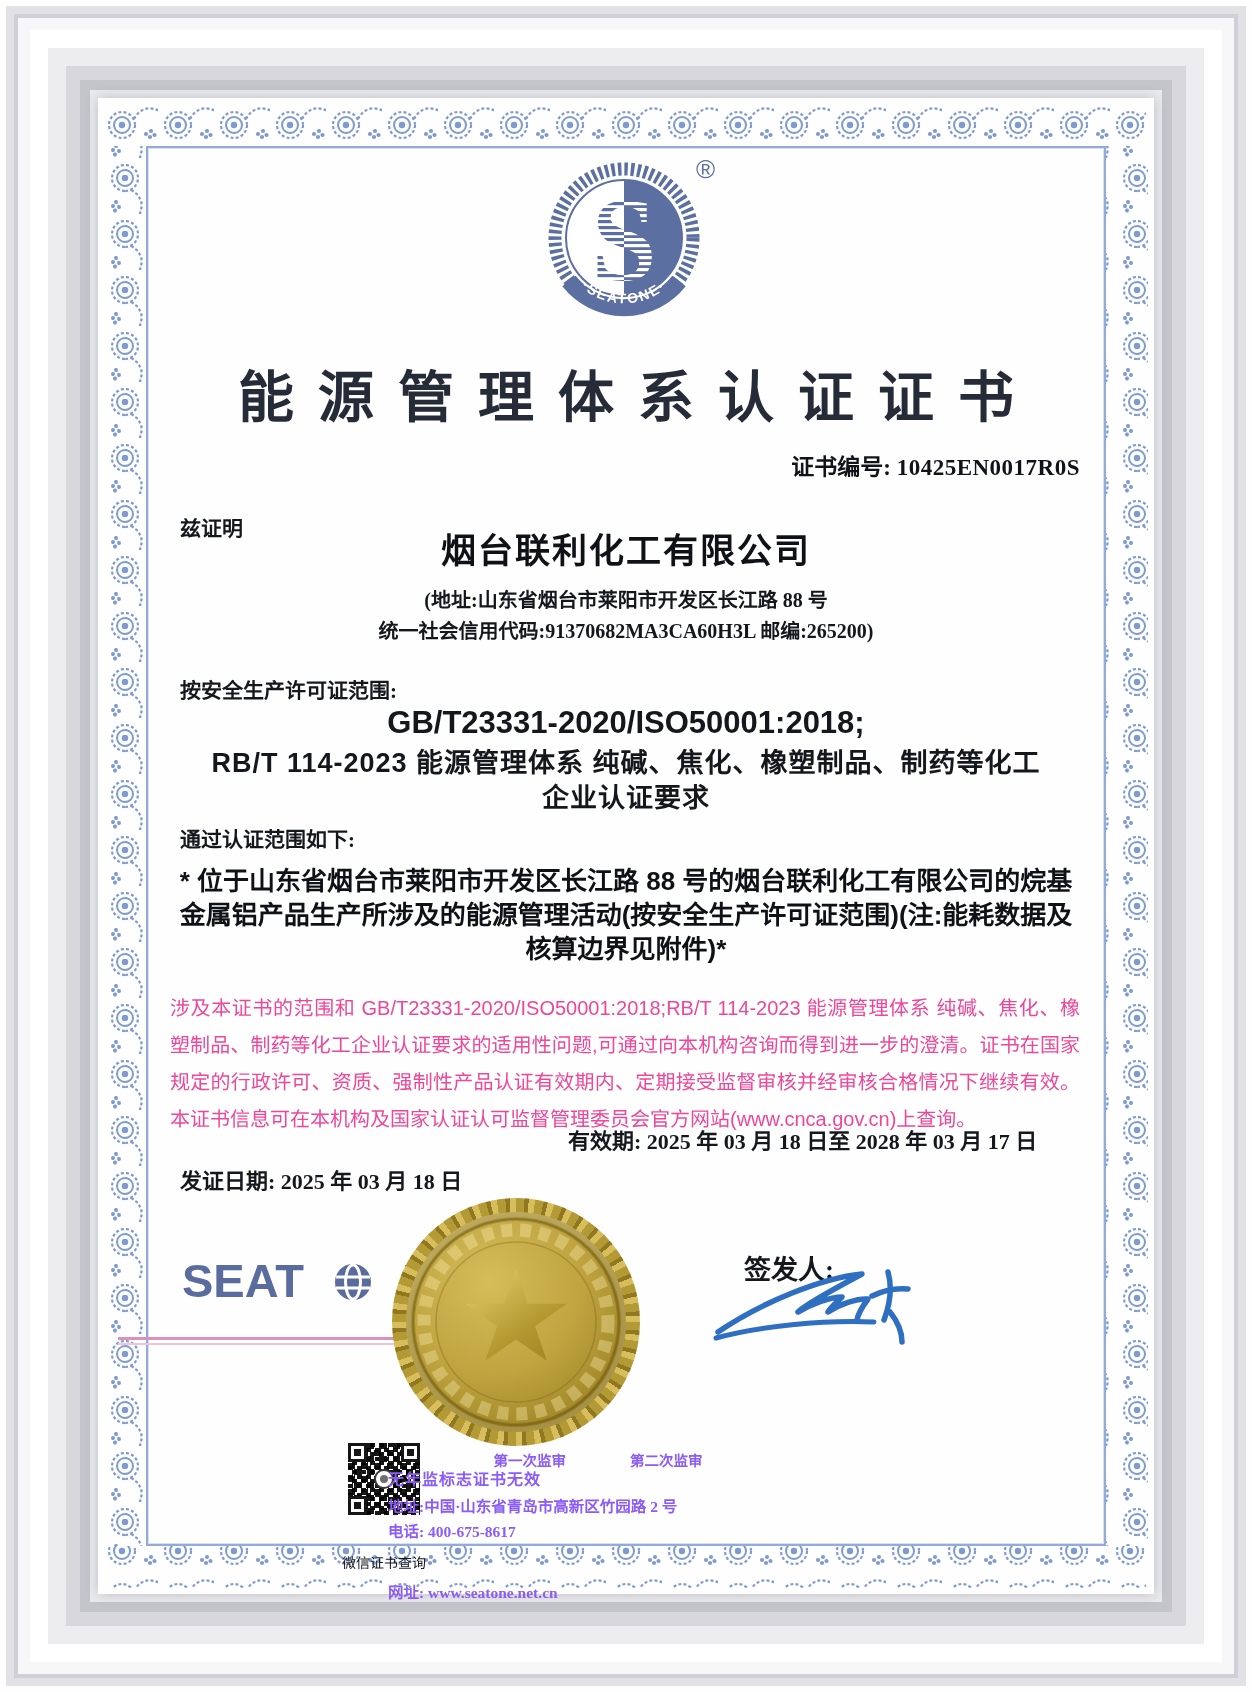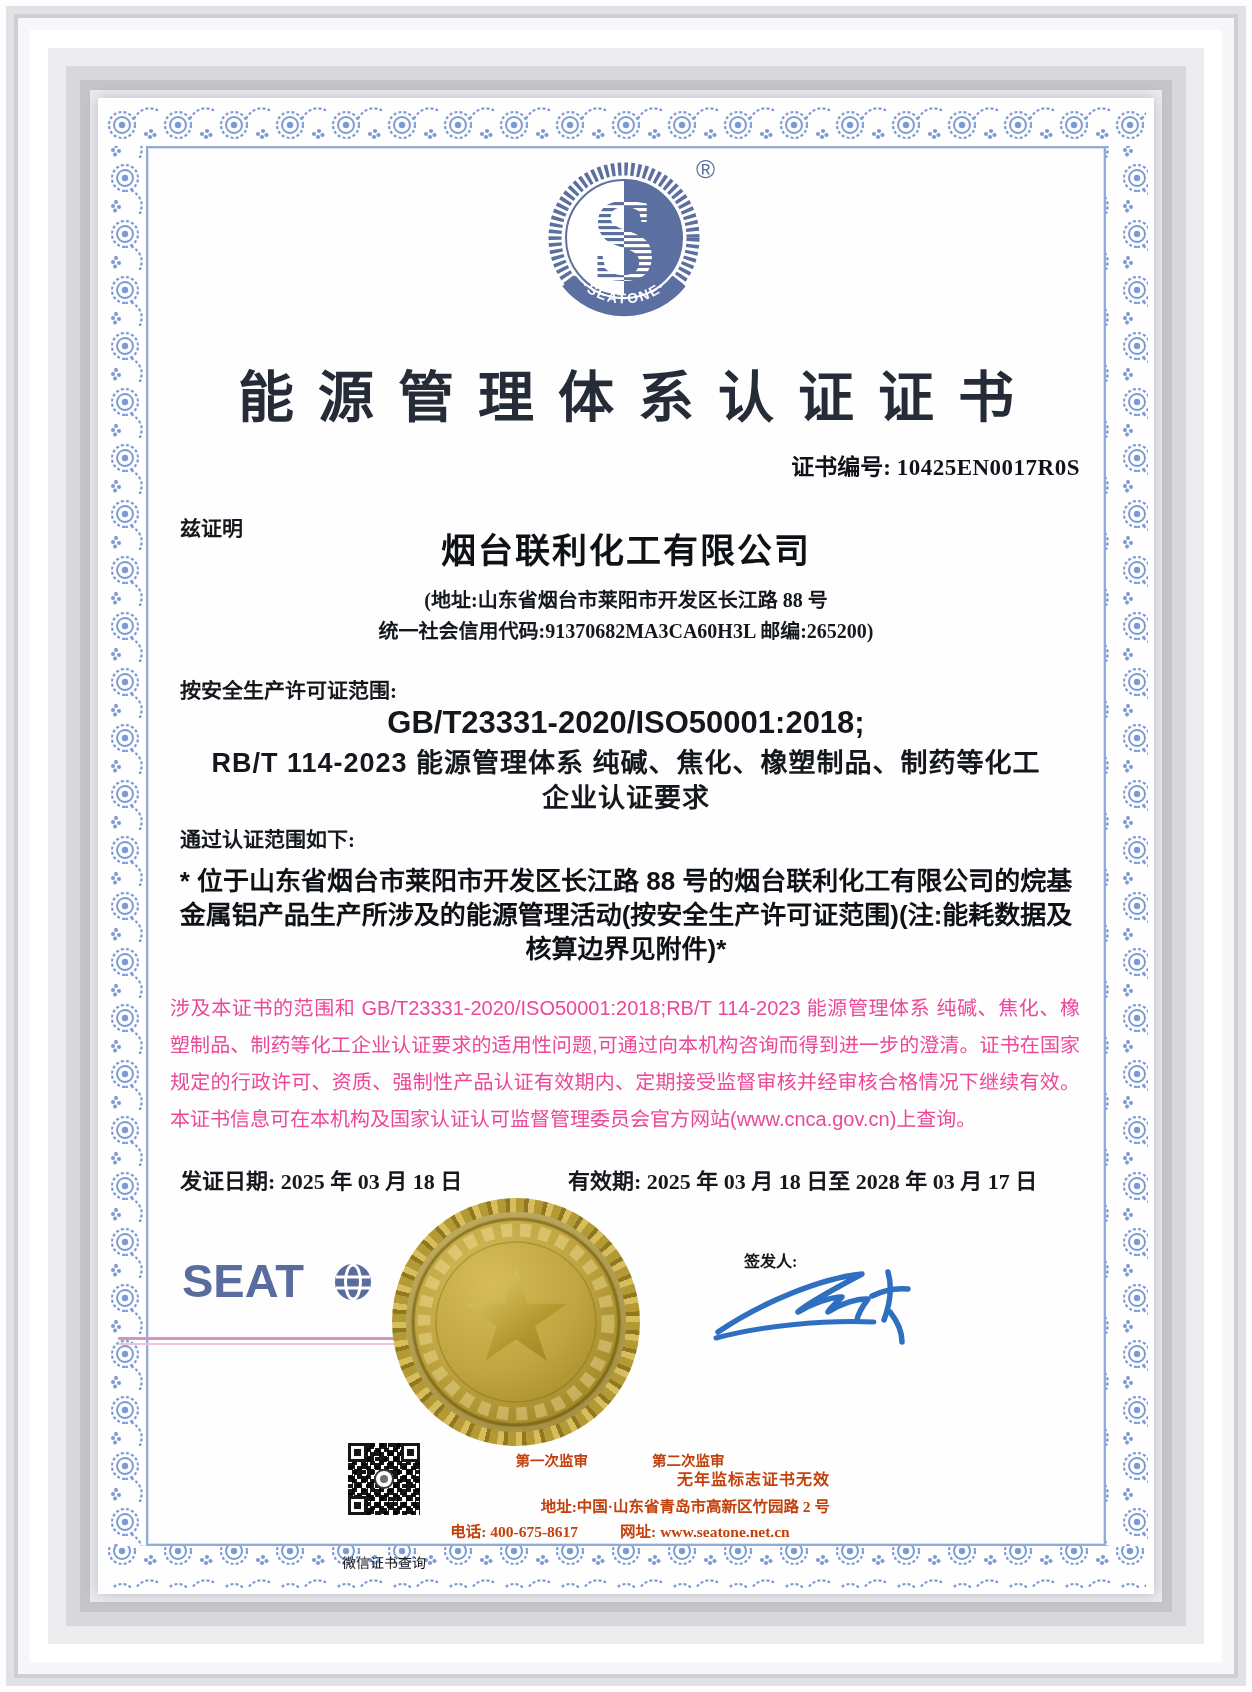--- a/index.html
+++ b/index.html
@@ -36,21 +36,21 @@
   .std-label{position:absolute;left:180px;top:674px;font-size:21px;font-weight:600;}
   .std1{top:705px;font-size:31px;font-weight:700;letter-spacing:0;}
   .std2{top:741px;font-size:27px;font-weight:700;letter-spacing:1px;}
   .std3{top:776px;font-size:27px;font-weight:700;letter-spacing:1px;}
   .scope-label{position:absolute;left:180px;top:823px;font-size:21px;font-weight:600;}
   .scope-text{top:864px;left:170px;right:170px;font-size:26px;font-weight:700;line-height:34px;
     text-align:center;color:#0e1116;}
   .disclaimer{position:absolute;left:170px;right:172px;top:990px;font-size:20px;line-height:37px;
     text-align:justify;font-weight:500;color:#ec4899;}
   .date-issue{position:absolute;left:180px;top:1163px;font-size:22px;font-weight:600;}
-  .date-valid{position:absolute;left:568px;top:1163px;font-size:22px;font-weight:600;}
+  .date-valid{position:absolute;left:568px;top:1123px;font-size:22px;font-weight:600;}
   
   .brand{position:absolute;left:182px;top:1258px;color:#5a6b9e;}
   .brand-en{font-family:"Liberation Sans","DejaVu Sans",sans-serif;font-size:47px;font-weight:800;
     letter-spacing:0;line-height:46px;display:flex;align-items:center;gap:28px;}
   .brand-en svg{margin:2px 1px 0 1px;}
   .brand-cn{font-size:36px;font-weight:700;letter-spacing:2px;margin-top:0;line-height:40px;}
   .pink1{position:absolute;left:118px;top:1337px;width:290px;height:3px;background:#d893bd;}
   .pink2{position:absolute;left:118px;top:1343px;width:290px;height:2px;background:#edc4da;}
   
   .seal{position:absolute;left:392px;top:1198px;width:248px;height:248px;}
@@ -58,40 +58,40 @@
     background:repeating-conic-gradient(#b49a35 0deg 4deg,#8f7820 4deg 6deg,#d8bd5c 6deg 9deg);}
   .seal-disc{position:absolute;inset:14px;border-radius:50%;
     background:radial-gradient(circle at 38% 32%,#d6bd5a,#bfa440 45%,#a78c2c 72%,#93791f);
     box-shadow:inset 0 0 0 5px rgba(255,250,210,.18),inset 0 0 0 9px rgba(110,88,18,.35),
                inset 0 3px 10px rgba(255,255,230,.3);}
   .seal-star{position:absolute;left:71px;top:70px;width:106px;height:102px;
     clip-path:polygon(50% 0%,61% 35%,98% 35%,68% 57%,79% 91%,50% 70%,21% 91%,32% 57%,2% 35%,39% 35%);
     background:linear-gradient(145deg,#e8d272,#b3982f 60%,#977e22);}
   .seal svg{position:absolute;left:0;top:0;}
   
-  .signer-label{position:absolute;left:744px;top:1248px;font-size:16px;font-weight:600;}
+  .signer-label{position:absolute;left:744px;top:1248px;font-size:27px;font-weight:600;}
   .signature{position:absolute;left:712px;top:1262px;}
   
   .qr{position:absolute;left:348px;top:1443px;width:72px;height:72px;
     background-image:repeating-conic-gradient(#161616 0% 25%,#ffffff 0% 50%),
                      repeating-conic-gradient(#161616 0% 25%,#ffffff 0% 50%);
     background-size:9px 9px,13px 13px;background-blend-mode:multiply;}
   .qr-finder{position:absolute;width:19px;height:19px;border:3px solid #161616;background:#fff;box-sizing:border-box;}
   .qr-finder::after{content:"";position:absolute;inset:3px;background:#161616;}
   .qr-f-tl{left:0;top:0}.qr-f-tr{right:0;top:0}.qr-f-bl{left:0;bottom:0}
   .qr-center{position:absolute;inset:26px;background:#fff;border-radius:50%;border:2px solid #3a3a3a;}
   .qr-center::after{content:"";position:absolute;inset:4px;border-radius:50%;background:#6d6d6d;}
   .qr-caption{position:absolute;left:334px;top:1522px;width:100px;text-align:center;
     font-size:14px;font-weight:400;margin-top:30px;}
   
-  .footer-info{position:absolute;left:410px;top:1452px;width:420px;text-align:right;font-weight:700;color:#c2410c;}
+  .footer-info{position:absolute;left:388px;top:1452px;width:420px;text-align:left;font-weight:700;color:#8b5cf6;}
   .audit-row{display:flex;justify-content:center;gap:64px;font-size:14.5px;line-height:18px;}
   .notice{font-size:16px;line-height:20px;letter-spacing:1px;}
   .org-address{font-size:15.5px;margin-top:7px;line-height:19px;}
-  .contact-row{display:flex;justify-content:center;gap:42px;font-size:15.5px;margin-top:6px;line-height:19px;}
+  .contact-row{display:flex;justify-content:center;gap:42px;font-size:15.5px;margin-top:6px;line-height:19px;flex-direction:column;}
   .logo-wrap{position:absolute;left:530px;top:150px;}
 </style>
 </head>
 <body>
 
 <div class="page" style="position:absolute;inset:0;">
 
   <div class="frame"></div>
   <div class="paper"></div>
 

